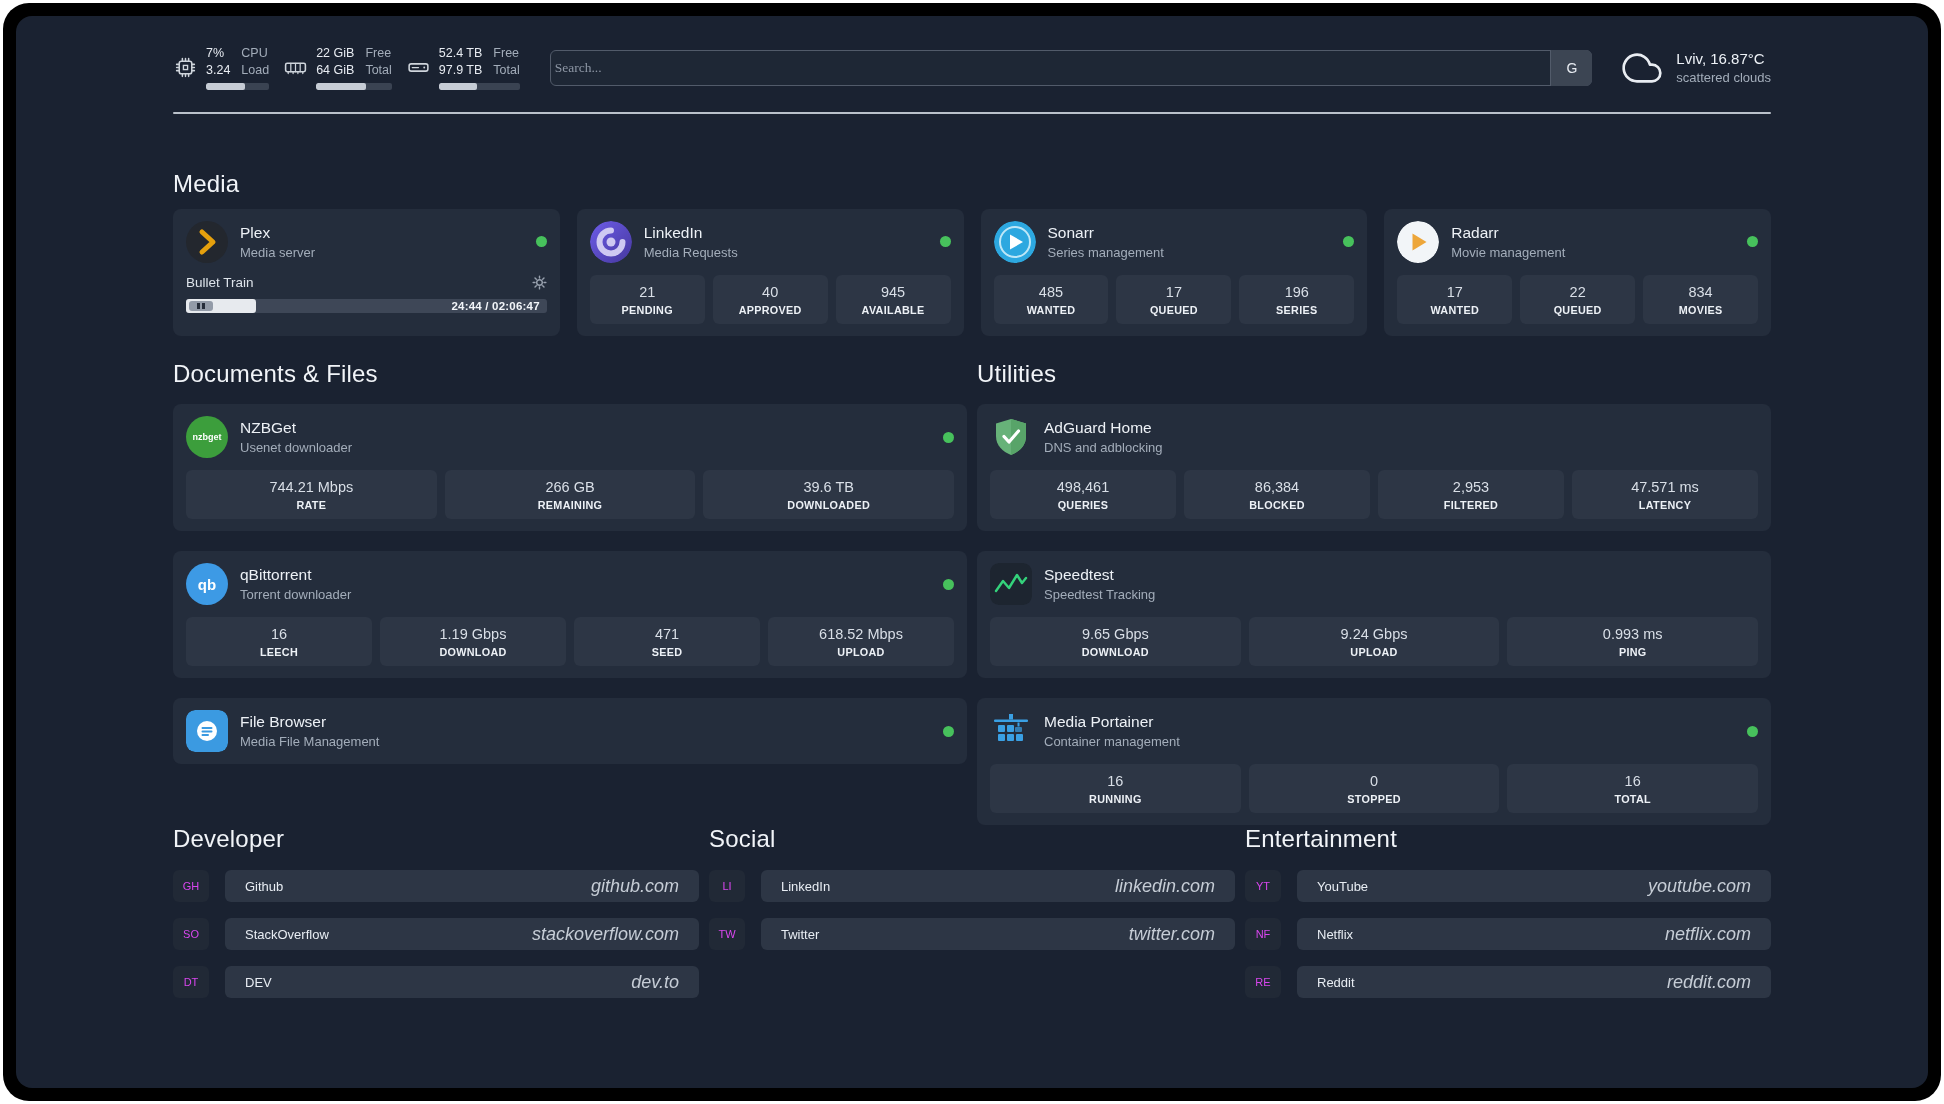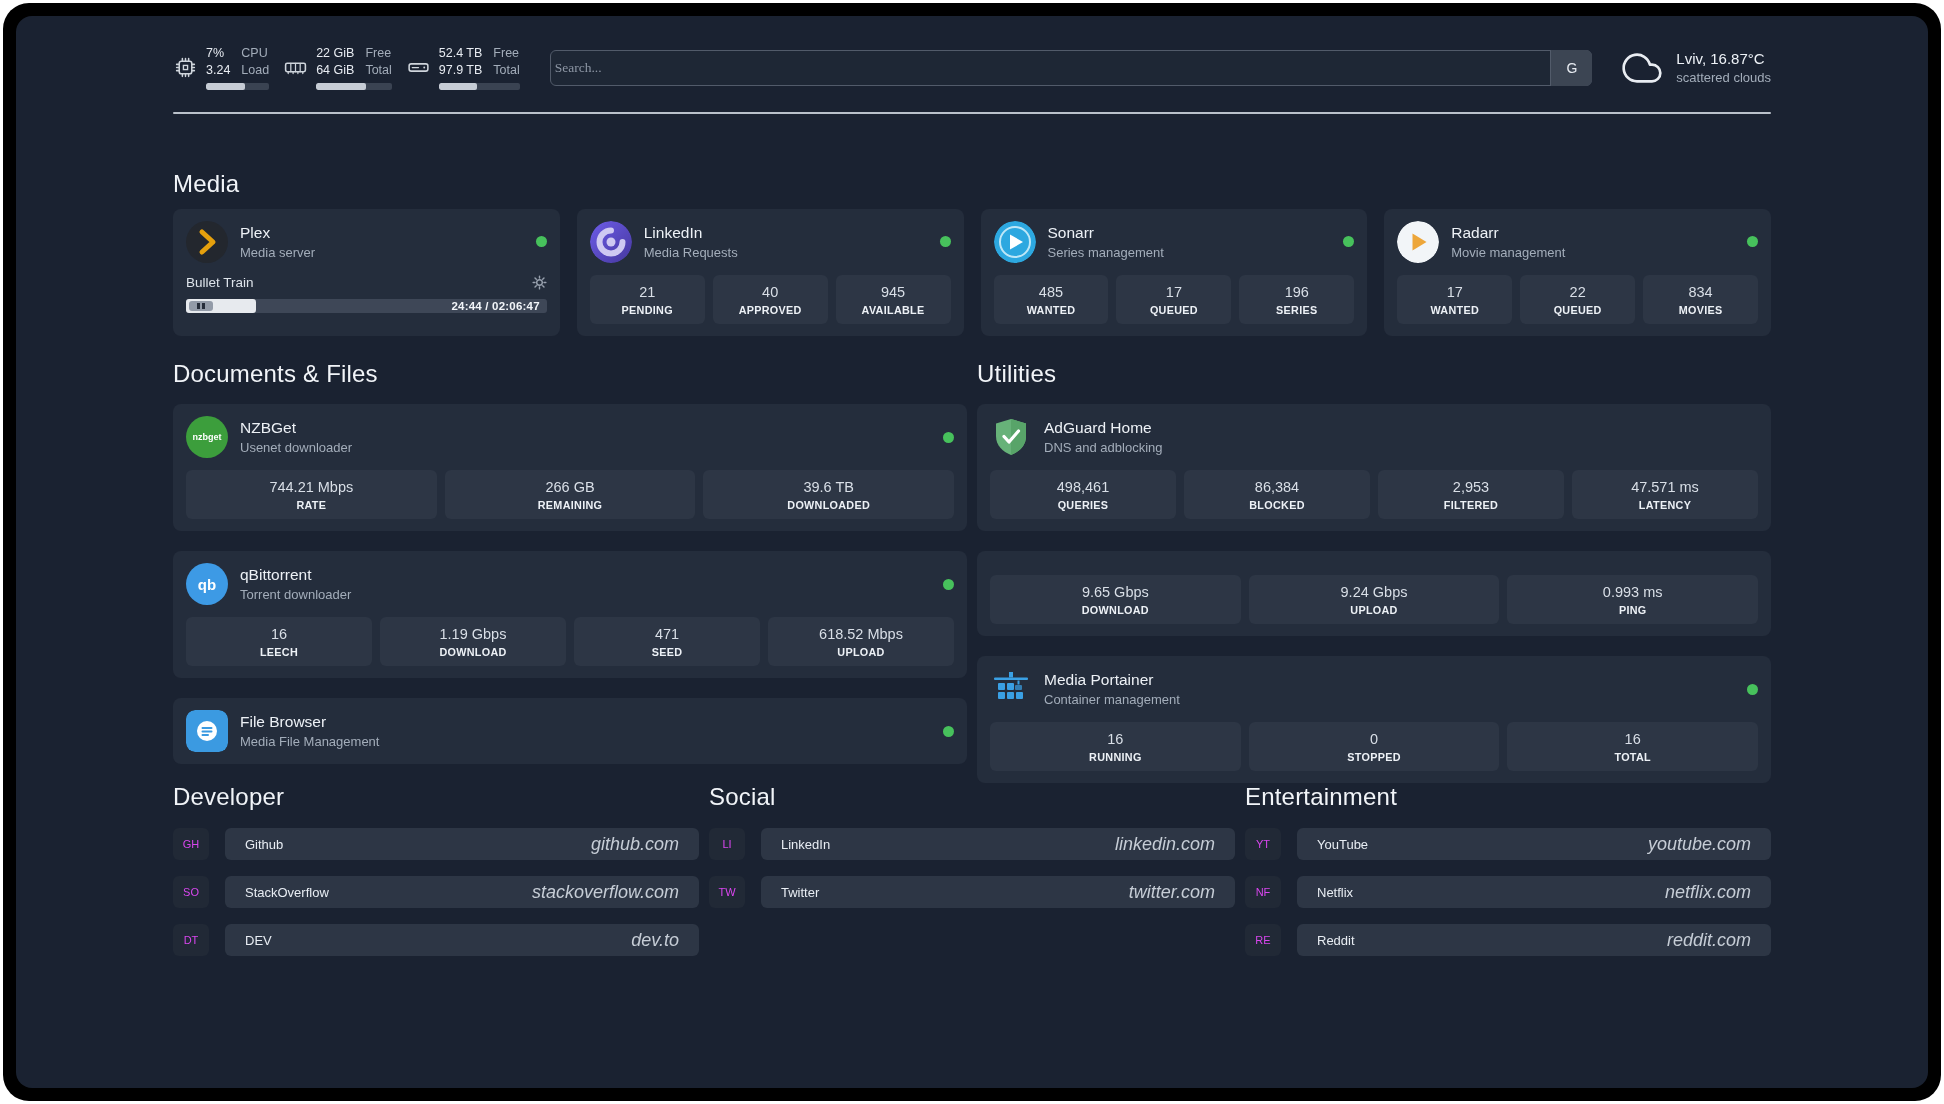--- a/index.html
+++ b/index.html
@@ -441,20 +441,32 @@
                   <div class="tile-label">FILTERED</div>
                 </div>
                 <div class="tile">
                   <div class="tile-value">47.571 ms</div>
                   <div class="tile-label">LATENCY</div>
                 </div>
               </div>
             </div>
 
             <div class="card">
+              <div class="card-head">
+                <div class="app-icon square">
+                  <svg width="42" height="42" viewBox="0 0 42 42">
+                    <rect width="42" height="42" rx="8" fill="#1d2530"></rect>
+                    <path d="M6 28l7-10 6 7 8-13 5 8 4-5" stroke="#34d27b" stroke-width="2.4" fill="none" stroke-linecap="round" stroke-linejoin="round"></path>
+                  </svg>
+                </div>
+                <div class="app-text">
+                  <div class="app-name">Speedtest</div>
+                  <div class="app-sub">Speedtest Tracking</div>
+                </div>
+              </div>
               <div class="tiles">
                 <div class="tile">
                   <div class="tile-value">9.65 Gbps</div>
                   <div class="tile-label">DOWNLOAD</div>
                 </div>
                 <div class="tile">
                   <div class="tile-value">9.24 Gbps</div>
                   <div class="tile-label">UPLOAD</div>
                 </div>
                 <div class="tile">

